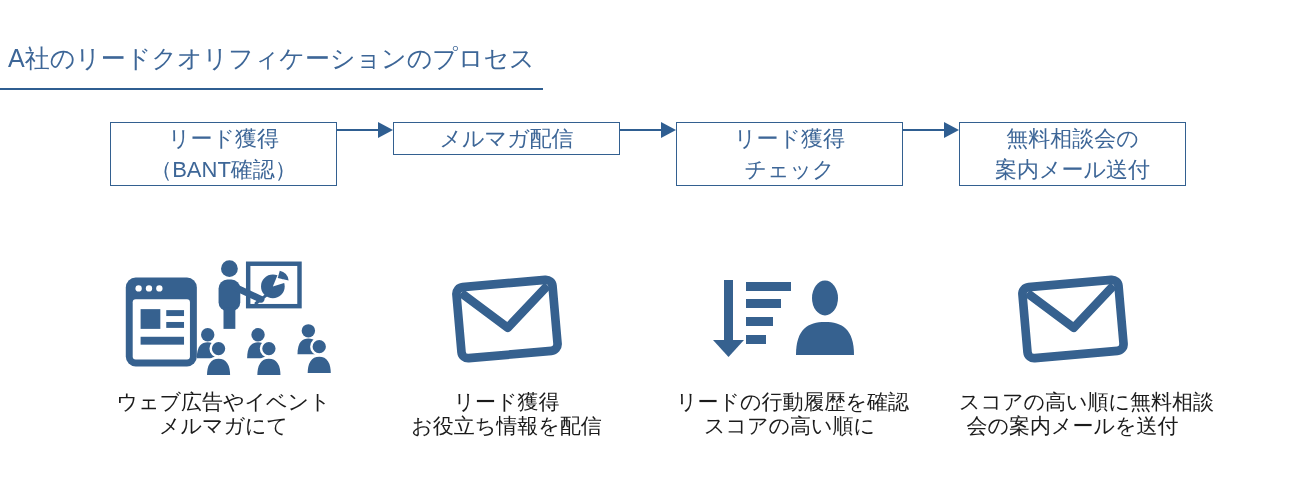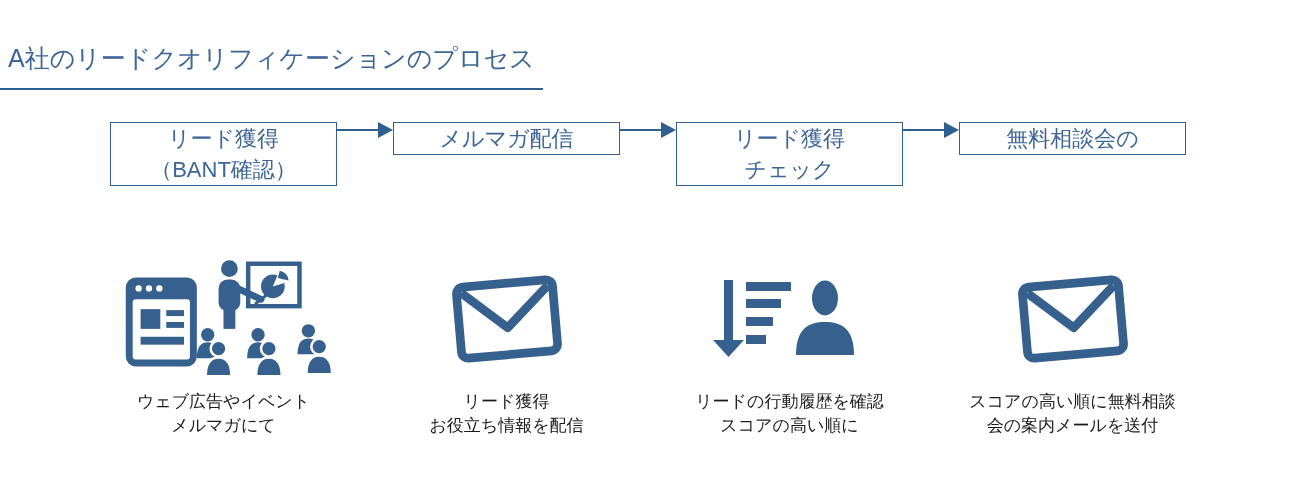--- a/index.html
+++ b/index.html
@@ -51,21 +51,21 @@
   .icon-cell svg{display:block;}
   .tilt{transform:rotate(-5deg);}
   
   .captions-row{
     position:absolute;top:390px;left:110px;width:1076px;
     display:grid;grid-template-columns:repeat(4,227px);column-gap:56px;
   }
   .caption{
     text-align:center;
     font-family:"Liberation Serif", serif;
-    font-size:17px;line-height:24px;
+    font-size:21px;line-height:24px;
     color:var(--caption-text,#1B1B1B);
     white-space:nowrap;
   }
   .caption span{display:block;}
 </style>
 </head>
 <body>
 
 <div class="stage">
 
@@ -93,20 +93,21 @@
     <div class="step-box">
       <span>リード獲得</span>
       <span>チェック</span>
     </div>
     <div class="connector">
         <div class="shaft"></div>
         <div class="head"></div>
       </div>
     <div class="step-box">
       <span>無料相談会の</span>
+      <span>案内メール送付</span>
     </div>
   </div>
 
   <div class="icons-row">
 
     <div class="icon-cell">
       <svg width="228" height="125" viewBox="0 0 230 125" fill="currentColor" aria-hidden="true">
 
         <rect x="16" y="20" width="72" height="90" rx="10"></rect>
         <rect x="23" y="42" width="58" height="61" rx="3" fill="#fff"></rect>

